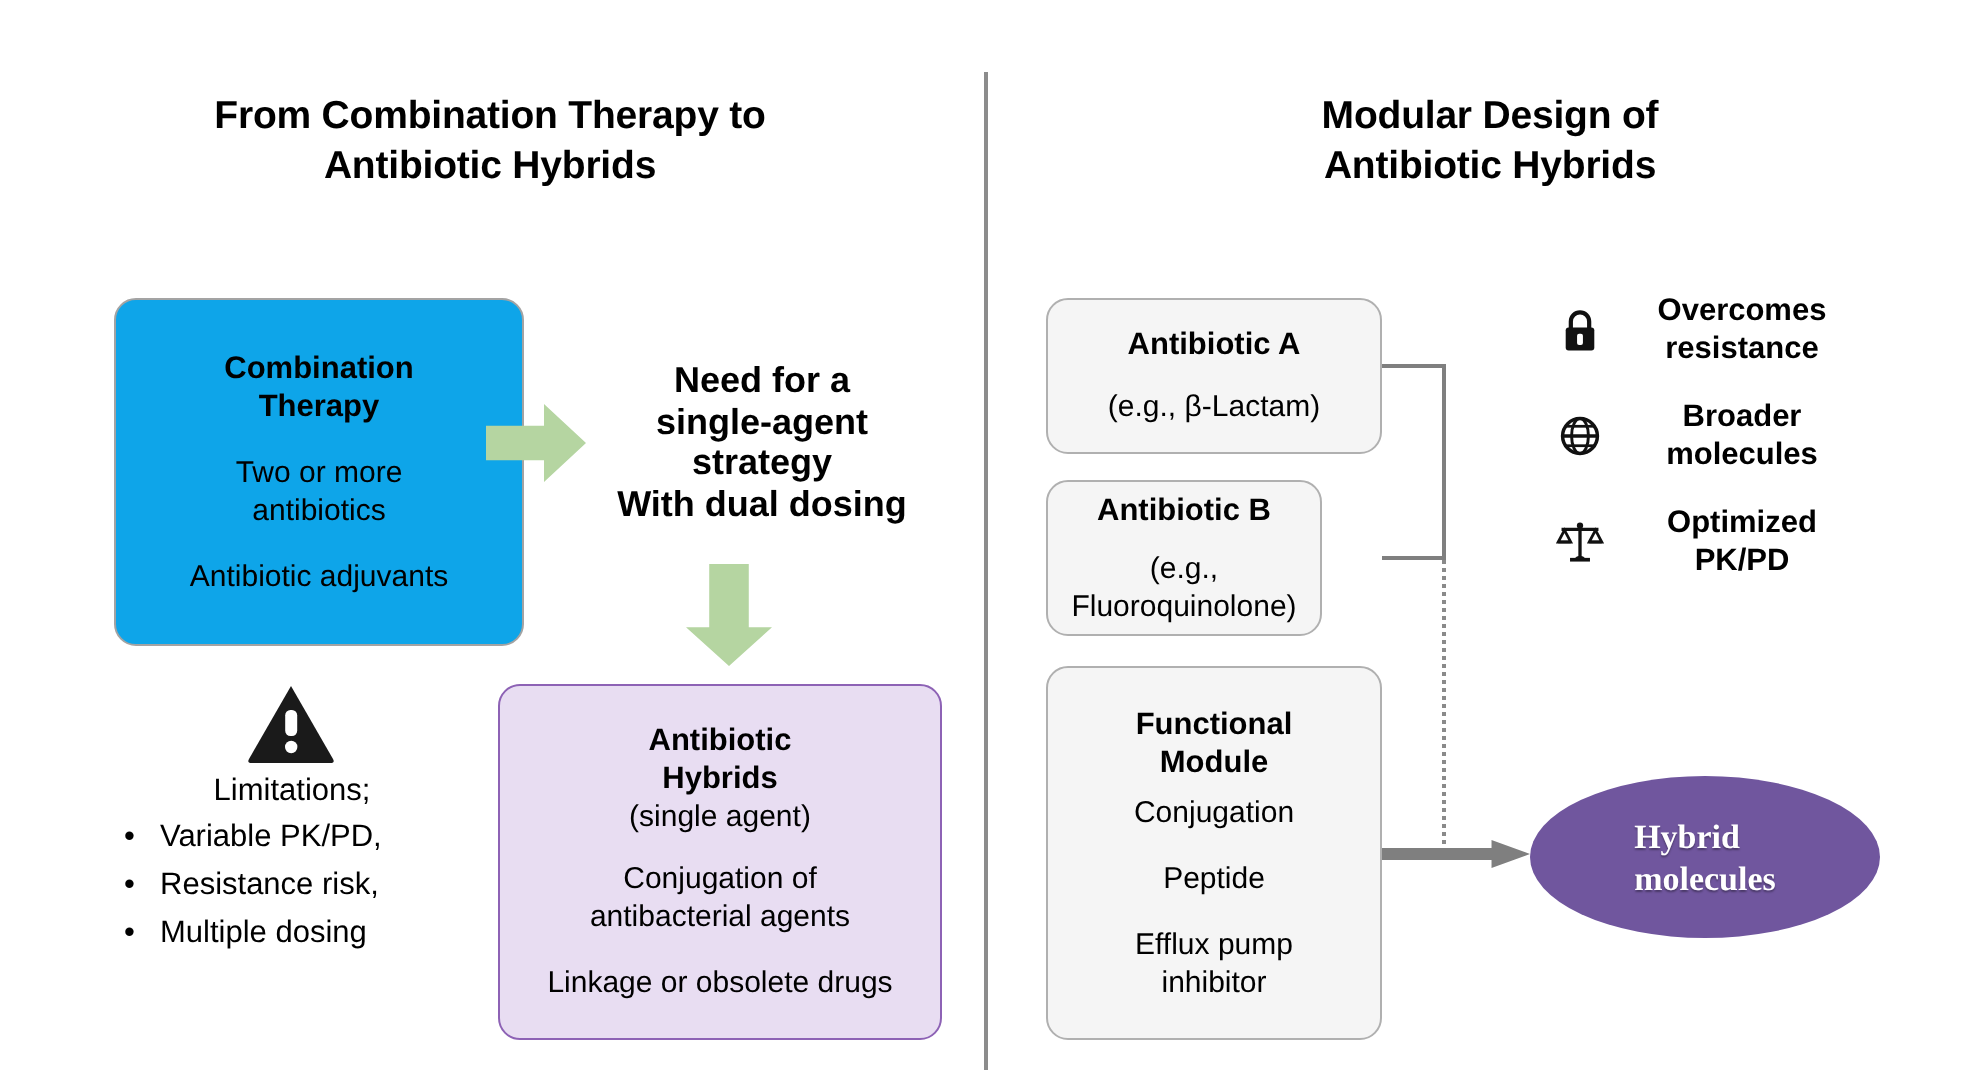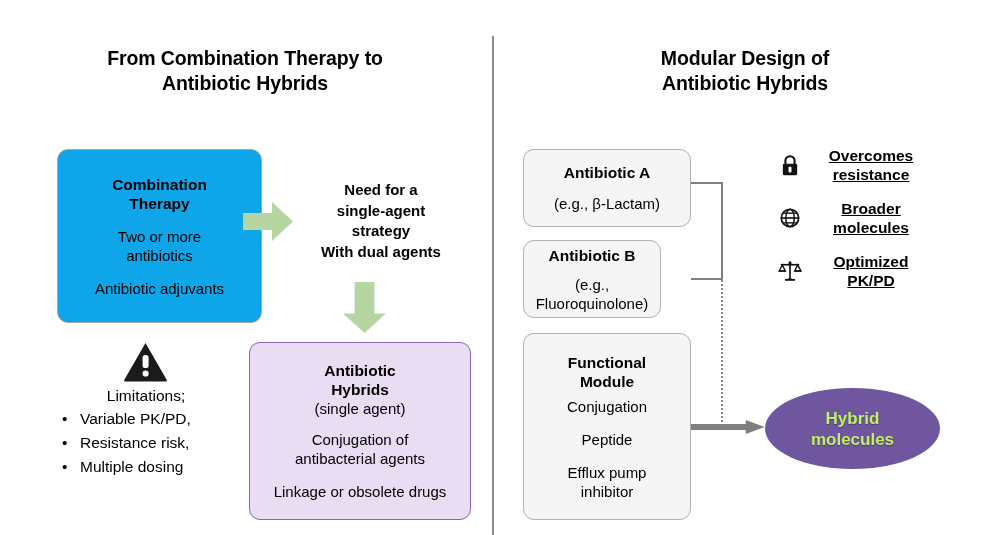--- a/index.html
+++ b/index.html
@@ -81,21 +81,21 @@
   .sp10 { height: 10px; }
   .sp12 { height: 12px; }
   .sp14 { height: 14px; }
 
   
   #need-block {
     left: 286px; top: 152px;
     width: 190px;
     text-align: center;
     font-weight: bold;
-    font-size: 15px;
+    font-size: 18px;
     line-height: 20.5px;
   }
 
   
   #arrow-right-green {
     left: 243px; top: 174px;
     width: 50px; height: 39px;
     background: #b5d5a1;
     clip-path: polygon(0% 28%, 58% 28%, 58% 0%, 100% 50%, 58% 100%, 58% 72%, 0% 72%);
   }
@@ -154,43 +154,43 @@
     align-items: center;
     justify-content: center;
     margin-right: 8px;
   }
   .benefit-label {
     font-weight: bold;
     font-size: 15.5px;
     line-height: 19px;
     text-align: center;
     width: 120px;
-    text-decoration: underline;
   }
   #benefit-0 { left: 777px; top: 146px; }
   #benefit-1 { left: 777px; top: 199px; }
   #benefit-2 { left: 777px; top: 252px; }
 
   
   #ellipse-hybrid {
     left: 765px; top: 360px;
     width: 175px; height: 81px;
     border-radius: 50%;
     background: #70569e;
     display: flex;
     align-items: center;
     justify-content: center;
   }
   #ellipse-label {
-    color: #bef264;
+    color: #ffffff;
     font-weight: bold;
     font-size: 17px;
     line-height: 21px;
-    text-align: center;
+    text-align: left;
     text-shadow: 0 1px 1px rgba(0,0,0,0.35);
+    font-family: Liberation Serif, serif;
   }
 </style>
 </head>
 <body>
 
 <div id="canvas">
 
   <div class="abs panel-title" id="title-left">
     <div>From Combination Therapy to</div>
     <div>Antibiotic Hybrids</div>
@@ -212,21 +212,21 @@
     <div class="sp14"></div>
     <div class="bx-line">Antibiotic adjuvants</div>
   </div>
 
   <div class="abs" id="arrow-right-green"></div>
 
   <div class="abs" id="need-block">
     <div>Need for a</div>
     <div>single-agent</div>
     <div>strategy</div>
-    <div>With dual agents</div>
+    <div>With dual dosing</div>
   </div>
 
   <div class="abs" id="arrow-down-green"></div>
 
   <div class="abs" id="warning-icon">
     <svg viewBox="0 0 45 41" width="45" height="41">
       <path d="M22.5 2 L43.5 38.5 Q44.6 40.5 42.3 40.5 L2.7 40.5 Q0.4 40.5 1.5 38.5 Z" fill="#1a1a1a"></path>
       <rect x="19.6" y="14" width="6" height="13" rx="2.6" fill="#ffffff"></rect>
       <circle cx="22.6" cy="32.5" r="3.1" fill="#ffffff"></circle>
     </svg>

